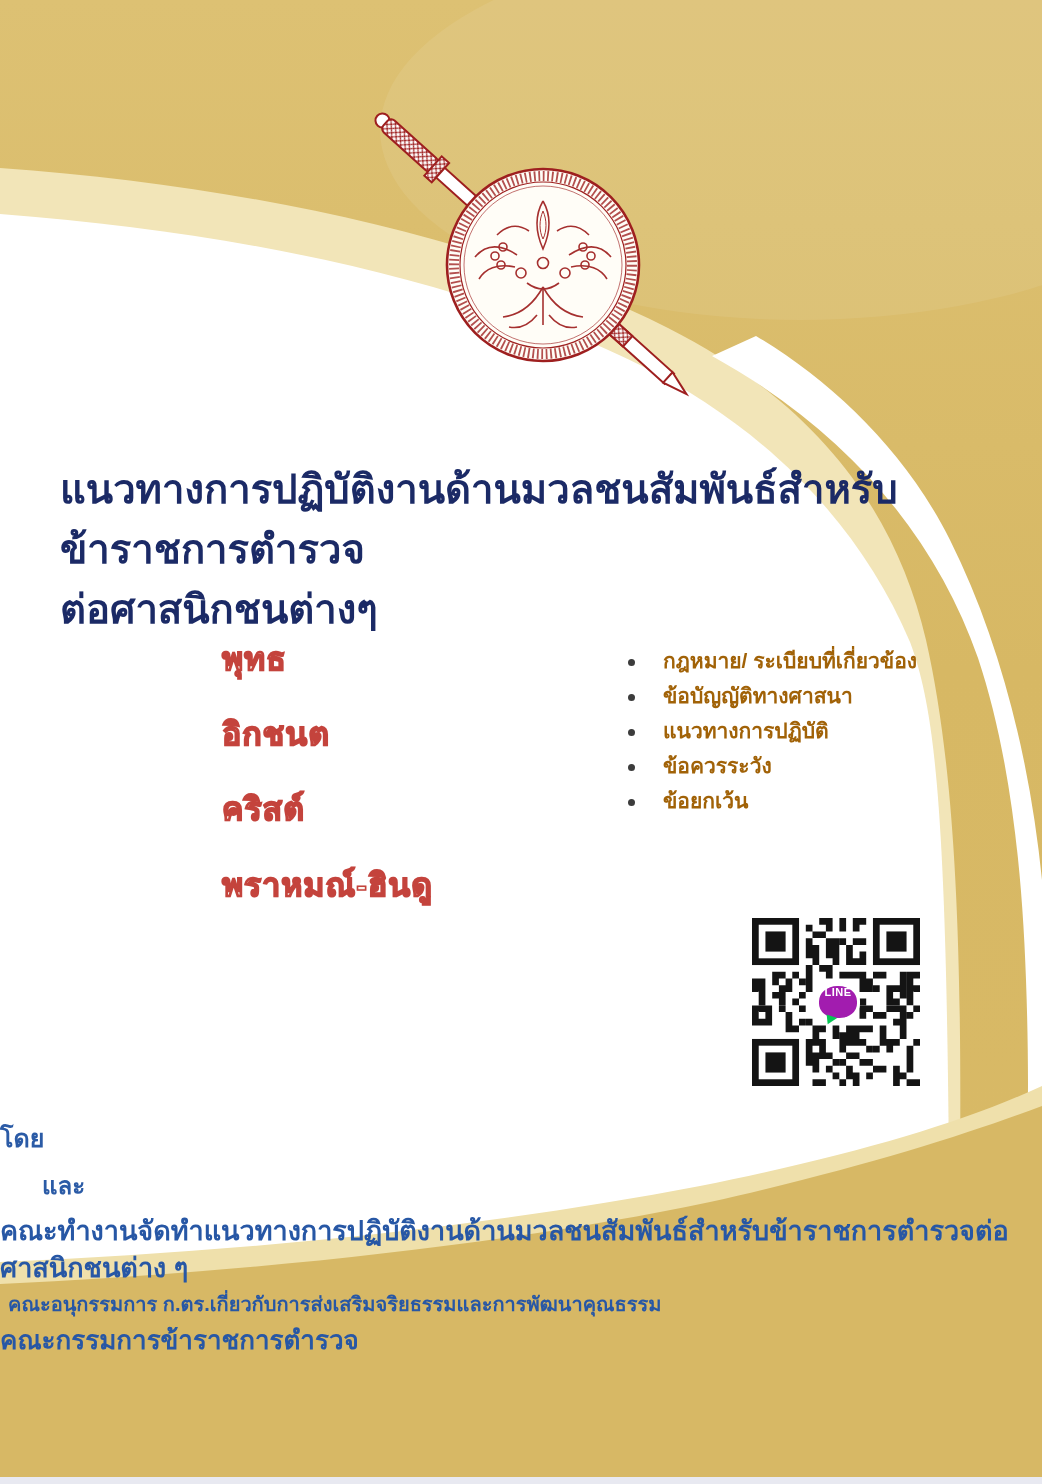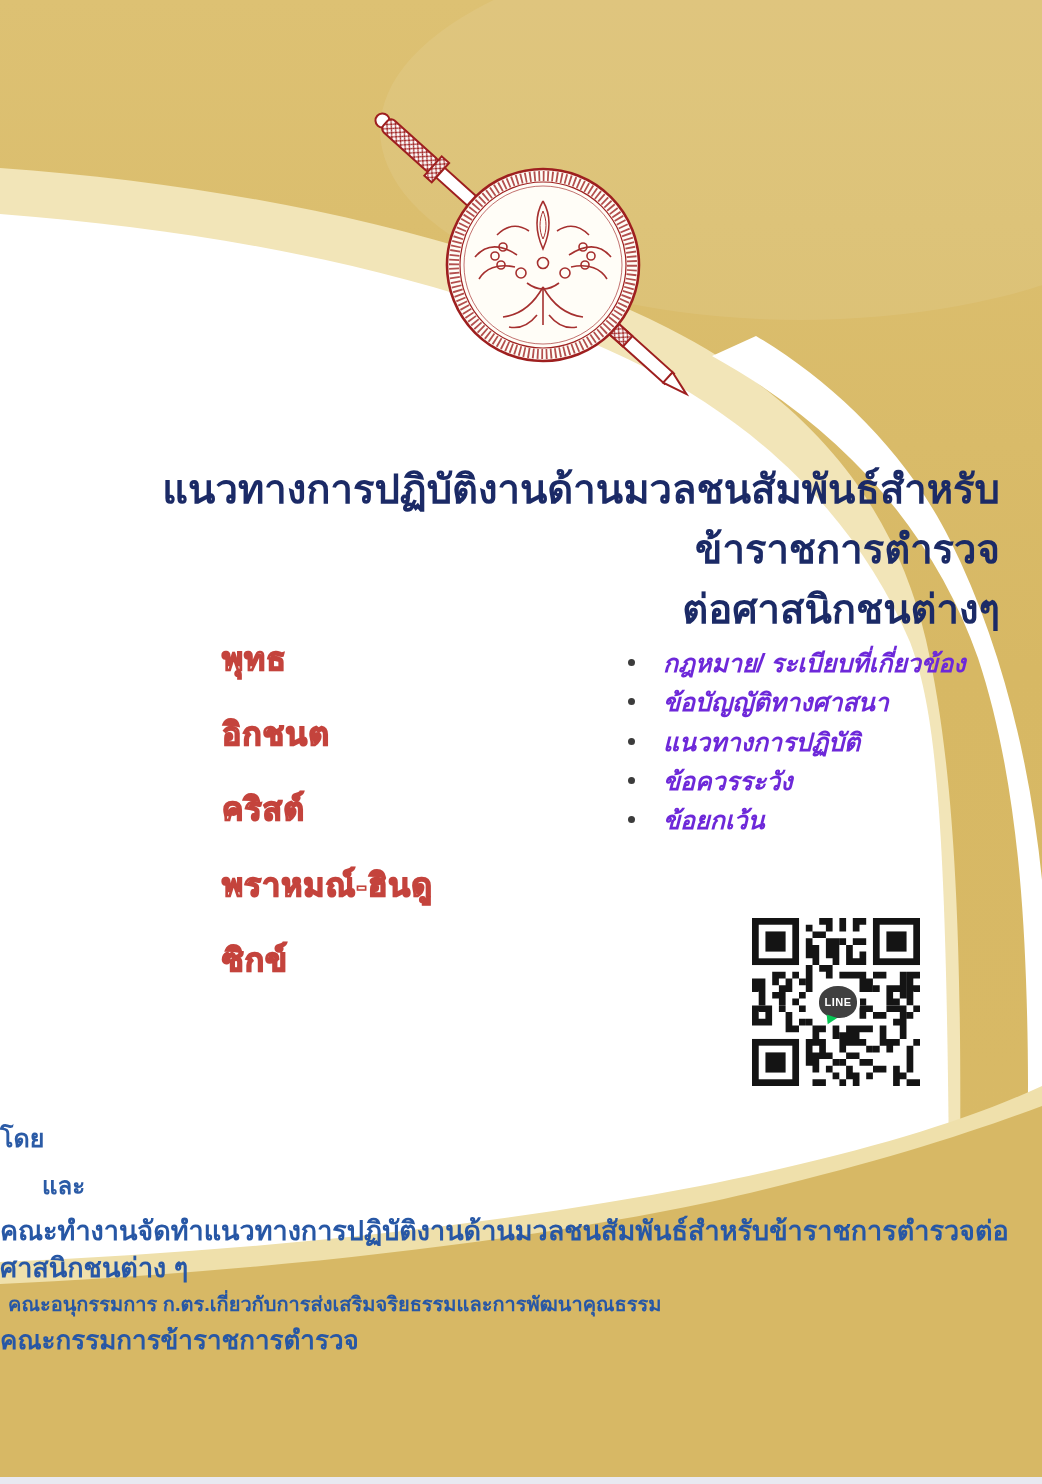--- a/index.html
+++ b/index.html
@@ -5,57 +5,57 @@
   html,body { margin:0; padding:0; background:#ffffff; }
   .page {
     position:relative; width:1042px; height:1484px; overflow:hidden;
     font-family:"Liberation Sans", sans-serif;
   }
   svg.bg { position:absolute; left:0; top:0; width:1042px; height:1484px; }
   .emblem { position:absolute; left:330px; top:85px; width:420px; height:330px; }
 
   .title {
     position:absolute; top:460px; left:60px; width:940px;
-    text-align:right; color:#1b2a66; font-weight:bold;
+    text-align:left; color:#1b2a66; font-weight:bold;
     font-family:"Liberation Serif", serif;
     font-size:40px; line-height:1.5;
   }
   .title .line { display:block; }
 
   .religions {
     position:absolute; left:222px; top:642px;
     display:flex; flex-direction:column; gap:40px;
     font-weight:bold; font-size:32px; letter-spacing:1px;
     color:#fdf5ef;
     -webkit-text-stroke:1.6px #c4433c;
     text-shadow:0 0 1px #c4433c;
   }
   .religions .religion { line-height:1.1; }
 
   .topics {
     position:absolute; left:628px; top:650px;
     display:flex; flex-direction:column; gap:13px;
-    font-weight:bold; font-size:25px; color:#6d28d9;font-style:italic;
+    font-weight:bold; font-size:21px; color:#a16207;
   }
   .topic-row { display:flex; align-items:flex-start; line-height:1.05; }
   .bullet-dot {
     width:7px; height:7px; border-radius:50%; background:#3c3c3c;
     margin:9px 28px 0 0; flex:0 0 auto;
   }
 
   .qr-wrap {
     position:absolute; left:750px; top:916px; width:172px; height:172px;
     background:#ffffff; padding:2px;
   }
   .qr-wrap svg { display:block; }
   .line-badge {
     position:absolute; left:50%; top:50%;
     width:44px; height:38px; margin:-21px 0 0 -22px;
-    background:#404040; border:3px solid #ffffff; border-radius:48% 48% 46% 46%;
-    display:flex; align-items:center; justify-content:center;
+    background:#a21caf; border:3px solid #ffffff; border-radius:48% 48% 46% 46%;
+    display:flex; justify-content:center;
     color:#ffffff; font-weight:bold; font-size:11px; letter-spacing:0.5px;
     box-sizing:border-box;
   }
   .line-badge::after {
     content:""; position:absolute; left:6px; bottom:-7px;
     width:0; height:0;
     border-left:4px solid transparent; border-right:7px solid transparent;
     border-top:9px solid #06c755;
     transform:rotate(18deg);
   }
@@ -160,21 +160,20 @@
   <div class="title">
     <span class="line">แนวทางการปฏิบัติงานด้านมวลชนสัมพันธ์สำหรับข้าราชการตำรวจ</span>
     <span class="line">ต่อศาสนิกชนต่างๆ</span>
   </div>
 
   <div class="religions">
     <div class="religion">พุทธ</div>
     <div class="religion">อิกชนต</div>
     <div class="religion">คริสต์</div>
     <div class="religion">พราหมณ์-ฮินดู</div>
-    <div class="religion">ซิกข์</div>
   </div>
 
   <div class="topics">
     <div class="topic-row">
       <span class="bullet-dot"></span>
       <span>กฎหมาย/ ระเบียบที่เกี่ยวข้อง</span>
     </div>
     <div class="topic-row">
       <span class="bullet-dot"></span>
       <span>ข้อบัญญัติทางศาสนา</span>

